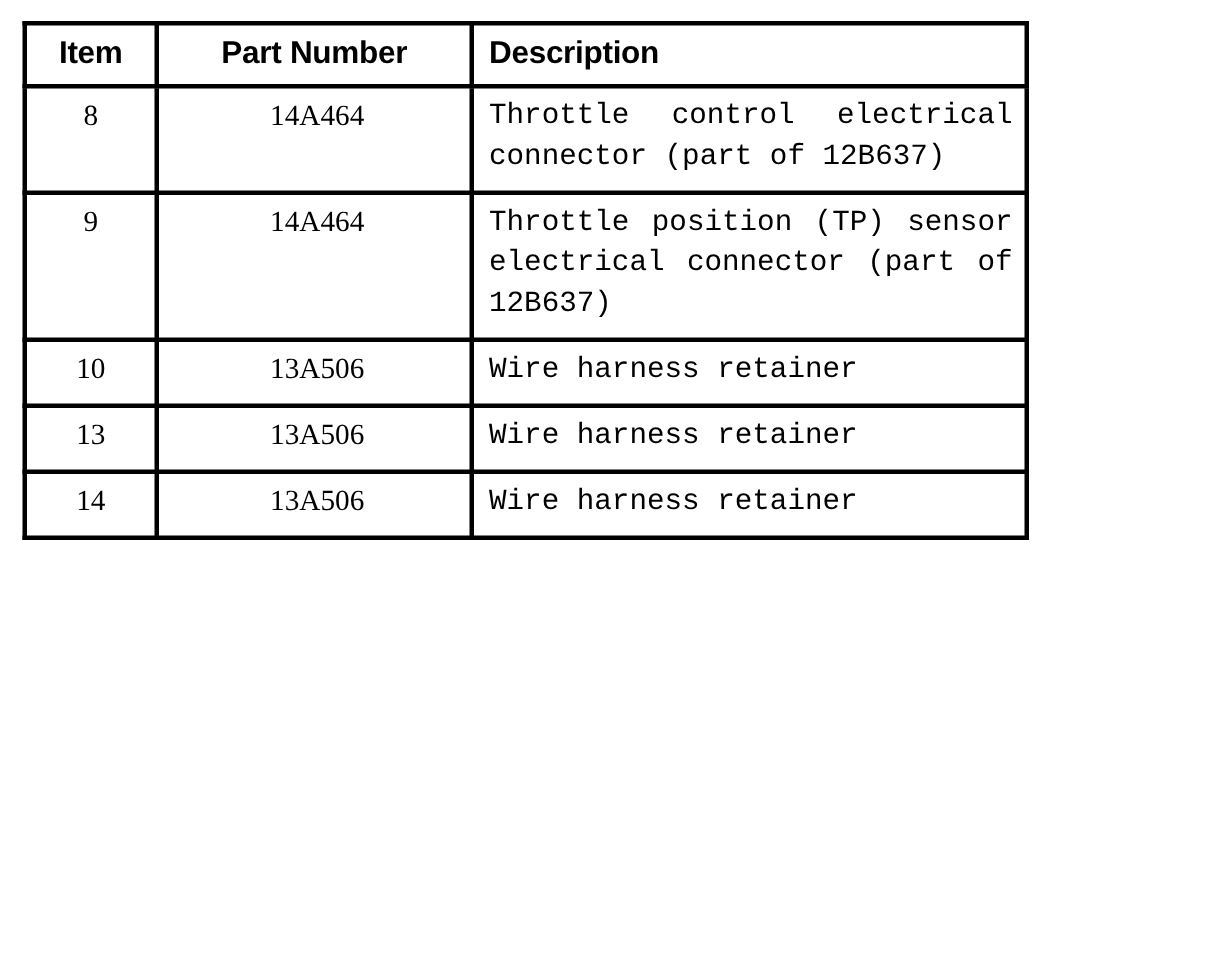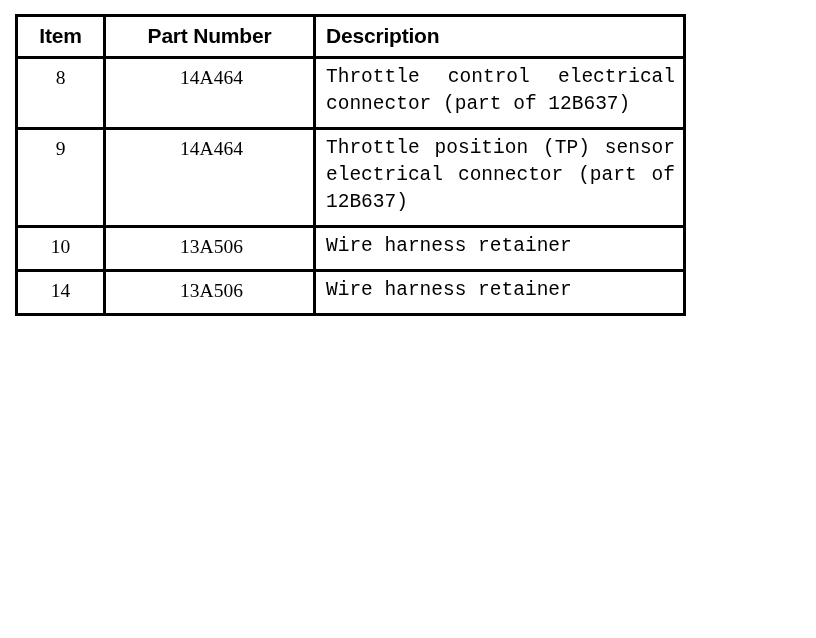--- a/index.html
+++ b/index.html
@@ -136,20 +136,27 @@
             </td>
           </tr>
           <tr>
             <td class="cell-item">10</td>
             <td class="cell-part">13A506</td>
             <td class="cell-desc single-line">
               <span class="desc-text">Wire harness retainer</span>
             </td>
           </tr>
           <tr>
+            <td class="cell-item">13</td>
+            <td class="cell-part">13A506</td>
+            <td class="cell-desc single-line">
+              <span class="desc-text">Wire harness retainer</span>
+            </td>
+          </tr>
+          <tr>
             <td class="cell-item">14</td>
             <td class="cell-part">13A506</td>
             <td class="cell-desc single-line">
               <span class="desc-text">Wire harness retainer</span>
             </td>
           </tr>
         </tbody>
     </table>
   </div>
 

